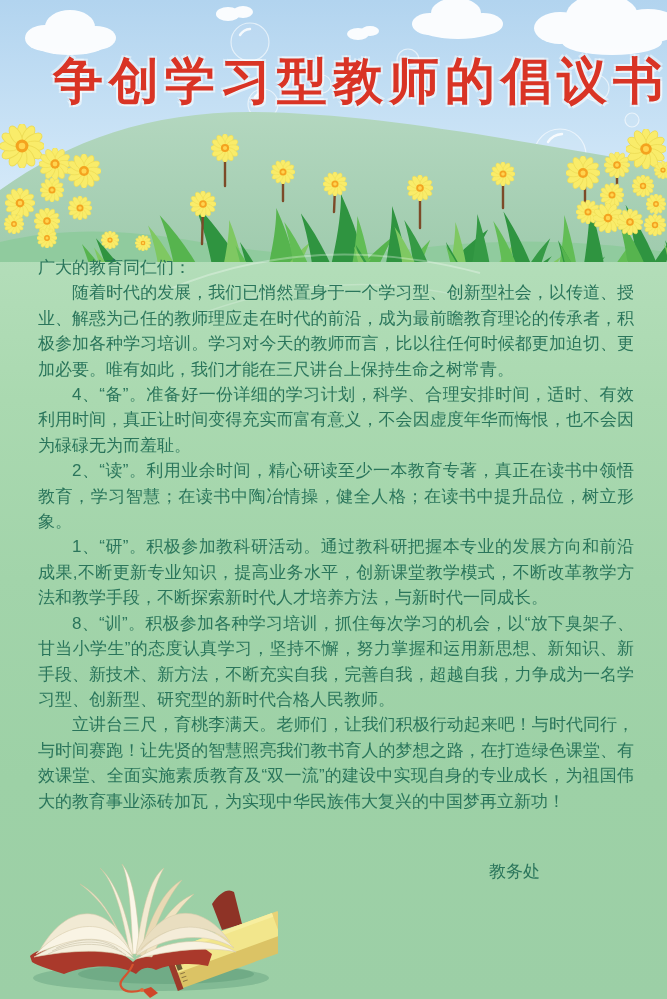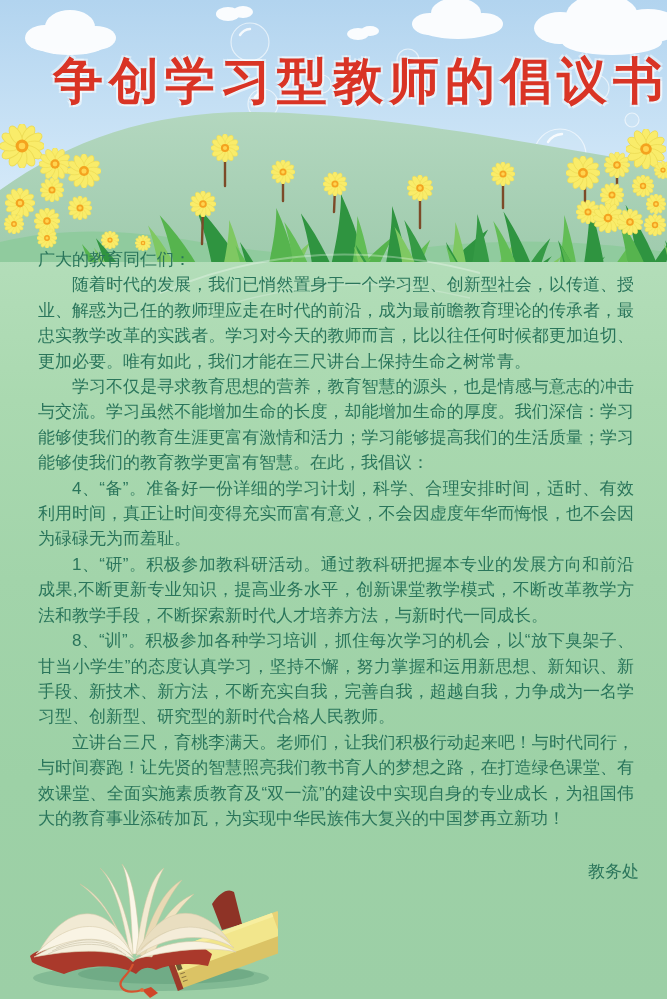--- a/index.html
+++ b/index.html
@@ -15,23 +15,23 @@
     font-size:50px;font-weight:900;letter-spacing:6px;color:#d93425;
     text-shadow:2px 2px 0 rgba(255,255,255,.55),-2px -2px 0 rgba(255,255,255,.45),
                 2px -2px 0 rgba(255,255,255,.45),-2px 2px 0 rgba(255,255,255,.45);
   }
   .swirl{position:absolute;top:238px;left:130px;}
   .letter{
     position:absolute;top:247px;left:38px;right:33px;
     color:#2a755b;font-size:17px;line-height:25.4px;text-align:justify;
   }
   .letter p{margin:0;text-indent:2em;}
-  .letter p.salutation{text-indent:0;}
+  .letter p.salutation{text-indent:0;margin-top:8px;}
   .sign-block{
-    position:absolute;right:28px;top:858px;width:150px;text-align:right;
+    position:absolute;right:28px;top:858px;width:150px;text-align:left;
     color:#2a755b;font-size:17px;line-height:27px;
   }
   .books{position:absolute;left:16px;top:862px;}
 </style>
 </head>
 <body>
 
 <div class="poster">
 
   <div class="header">
@@ -197,23 +197,23 @@
 
   <svg class="swirl" width="420" height="100" viewBox="0 0 420 100">
     <path d="M30,55 Q180,-10 350,35" stroke="rgba(255,255,255,0.30)" stroke-width="2" fill="none"></path>
     <path d="M60,80 Q200,25 340,60" stroke="rgba(255,255,255,0.22)" stroke-width="1.5" fill="none"></path>
   </svg>
 
   <h1 class="title">争创学习型教师的倡议书</h1>
 
   <div class="letter">
     <p class="salutation">广大的教育同仁们：</p>
-    <p>随着时代的发展，我们已悄然置身于一个学习型、创新型社会，以传道、授业、解惑为己任的教师理应走在时代的前沿，成为最前瞻教育理论的传承者，最忠实教学改革的实践者。学习对今天的教师而言，比以往任何时候都更加迫切、更加必要。唯有如此，我们才能在三尺讲台上保持生命之树常青。</p>
-    <p>学习不仅是寻求教育思想的营养，教育智慧的源头，也是情感与意志的冲击与交流。学习虽然不能增加生命的长度，却能增加生命的厚度。我们深信：学习能够使我们的教育生涯更富有激情和活力；学习能够提高我们的生活质量；学习能够使我们的教育教学更富有智慧。在此，我倡议：</p>
+    <p>随着时代的发展，我们已悄然置身于一个学习型、创新型社会，以传道、授业、解惑为己任的教师理应走在时代的前沿，成为最前瞻教育理论的传承者，积极参加各种学习培训。学习对今天的教师而言，比以往任何时候都更加迫切、更加必要。唯有如此，我们才能在三尺讲台上保持生命之树常青。</p>
     <p>4、“备”。准备好一份详细的学习计划，科学、合理安排时间，适时、有效利用时间，真正让时间变得充实而富有意义，不会因虚度年华而悔恨，也不会因为碌碌无为而羞耻。</p>
+    <p>2、“读”。利用业余时间，精心研读至少一本教育专著，真正在读书中领悟教育，学习智慧；在读书中陶冶情操，健全人格；在读书中提升品位，树立形象。</p>
     <p>1、“研”。积极参加教科研活动。通过教科研把握本专业的发展方向和前沿成果,不断更新专业知识，提高业务水平，创新课堂教学模式，不断改革教学方法和教学手段，不断探索新时代人才培养方法，与新时代一同成长。</p>
     <p>8、“训”。积极参加各种学习培训，抓住每次学习的机会，以“放下臭架子、甘当小学生”的态度认真学习，坚持不懈，努力掌握和运用新思想、新知识、新手段、新技术、新方法，不断充实自我，完善自我，超越自我，力争成为一名学习型、创新型、研究型的新时代合格人民教师。</p>
     <p>立讲台三尺，育桃李满天。老师们，让我们积极行动起来吧！与时代同行，与时间赛跑！让先贤的智慧照亮我们教书育人的梦想之路，在打造绿色课堂、有效课堂、全面实施素质教育及“双一流”的建设中实现自身的专业成长，为祖国伟大的教育事业添砖加瓦，为实现中华民族伟大复兴的中国梦再立新功！</p>
   </div>
 
   <div class="sign-block">
     <div>教务处</div>
   </div>
 
   <svg class="books" width="262" height="137" viewBox="0 0 262 137">

